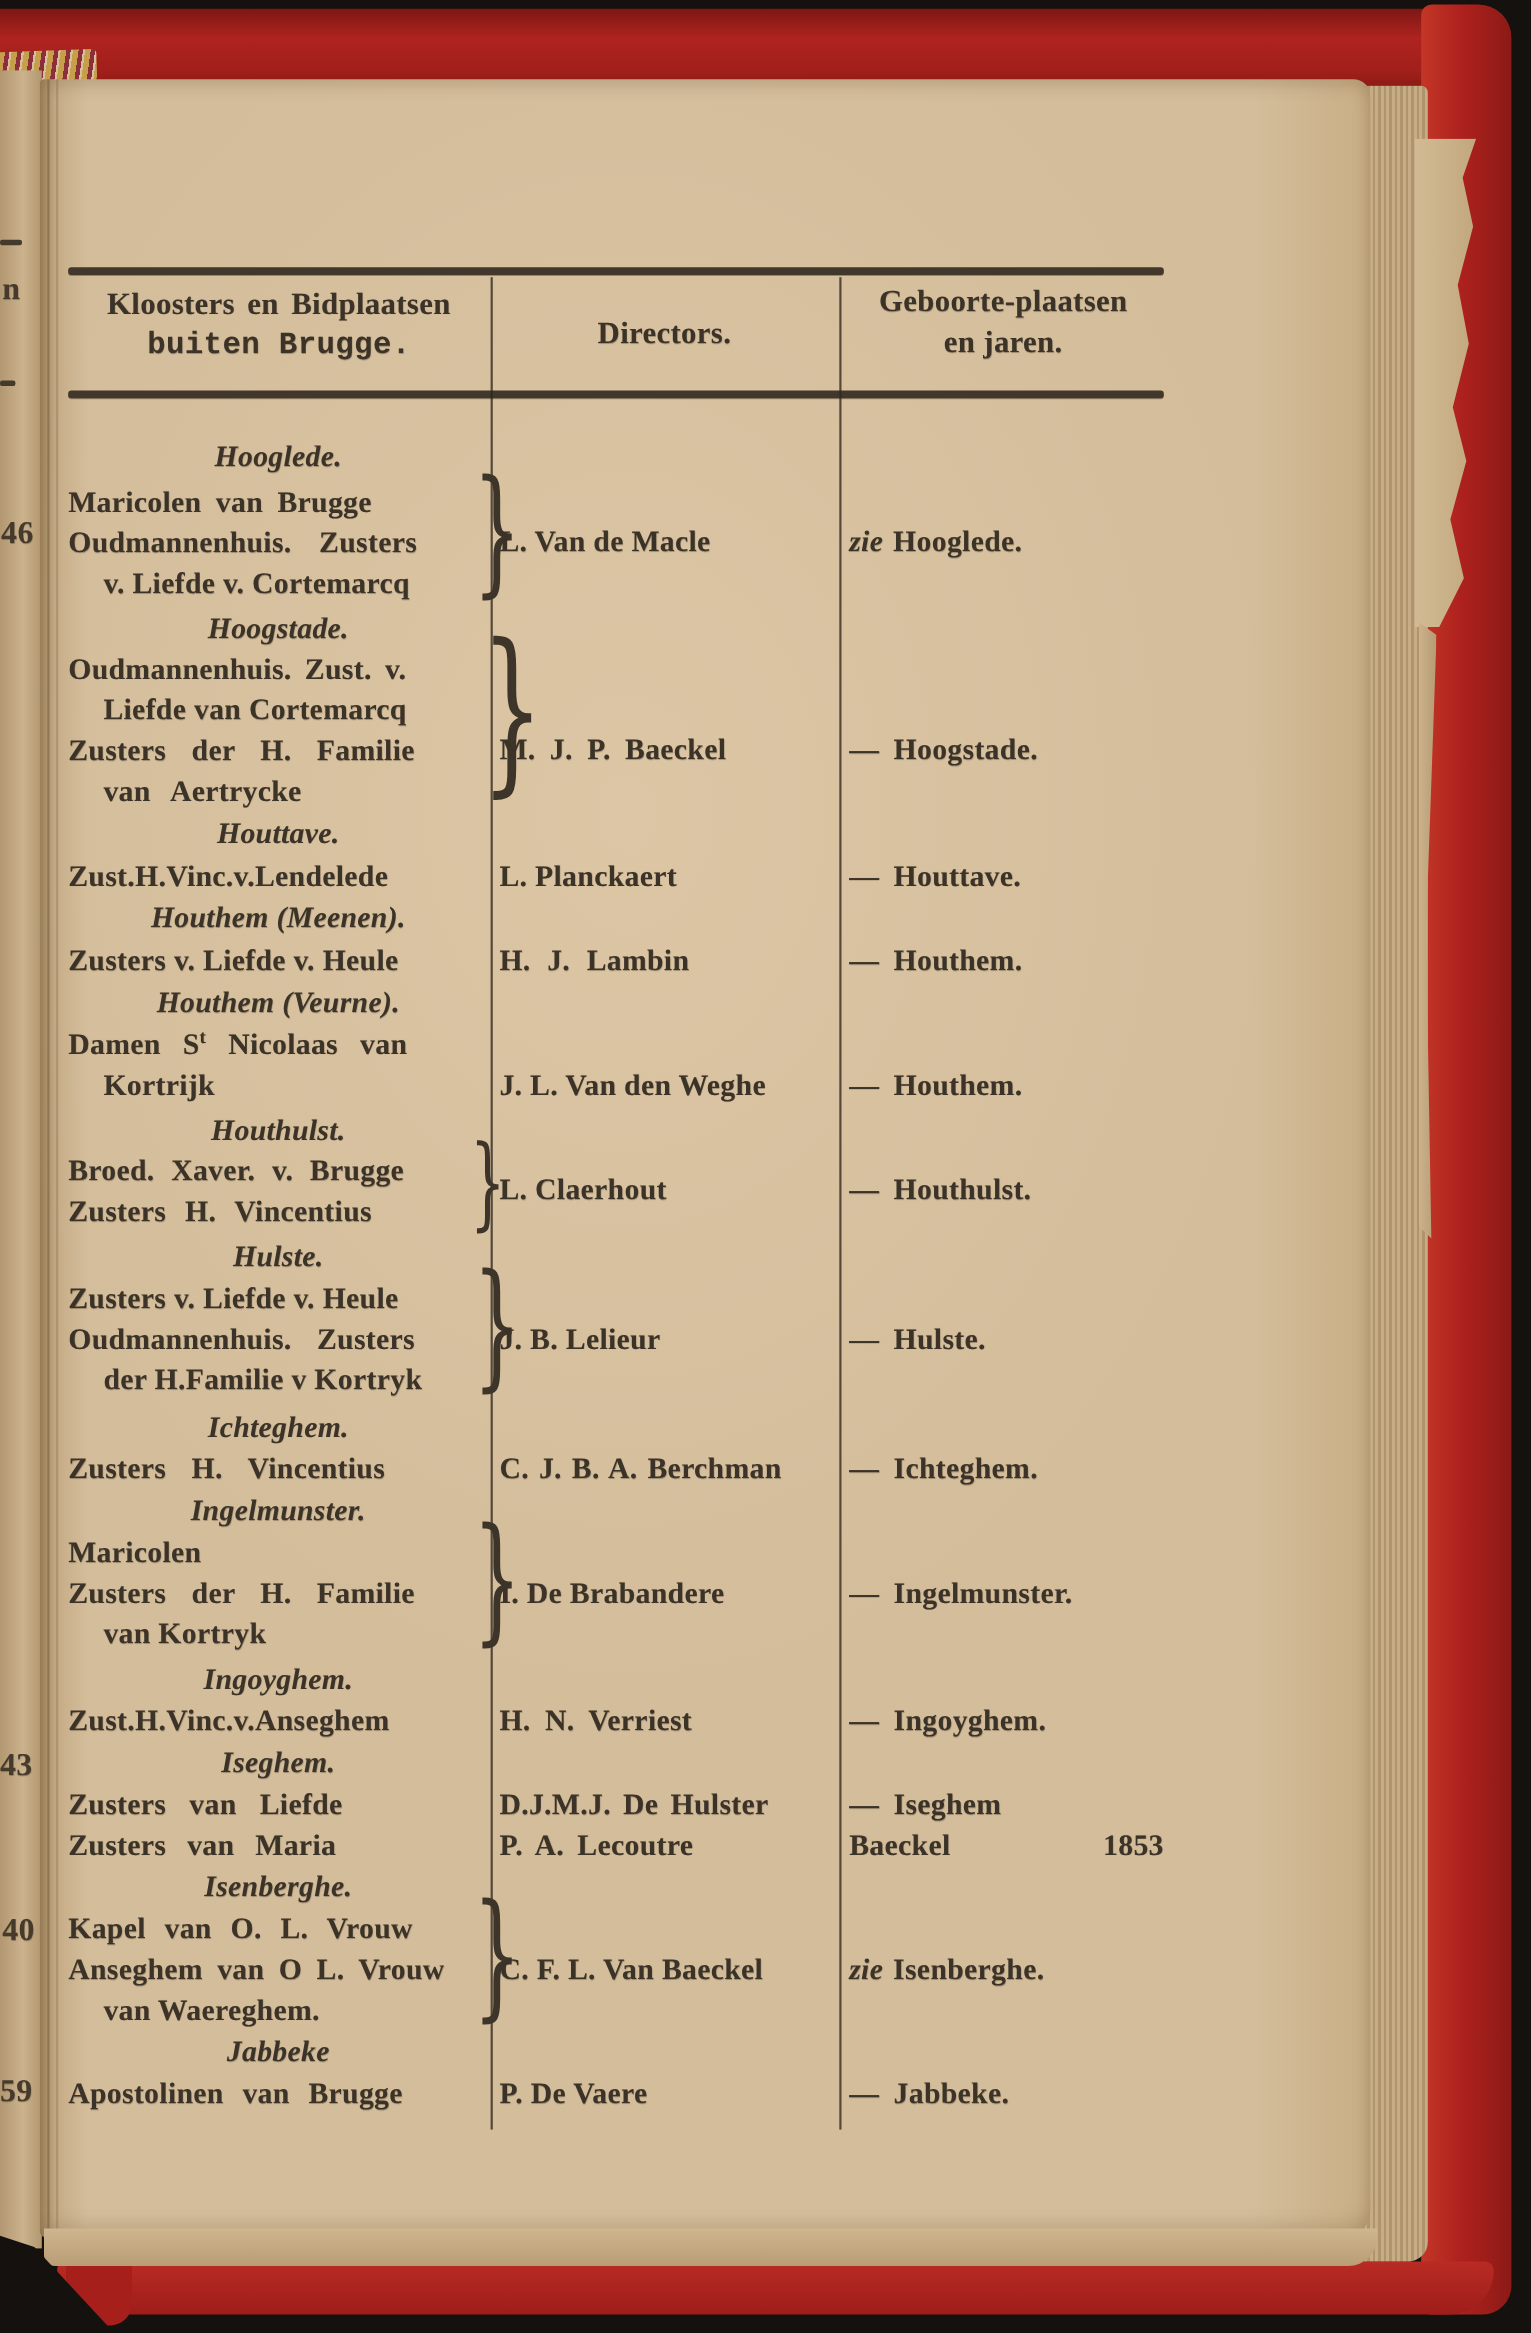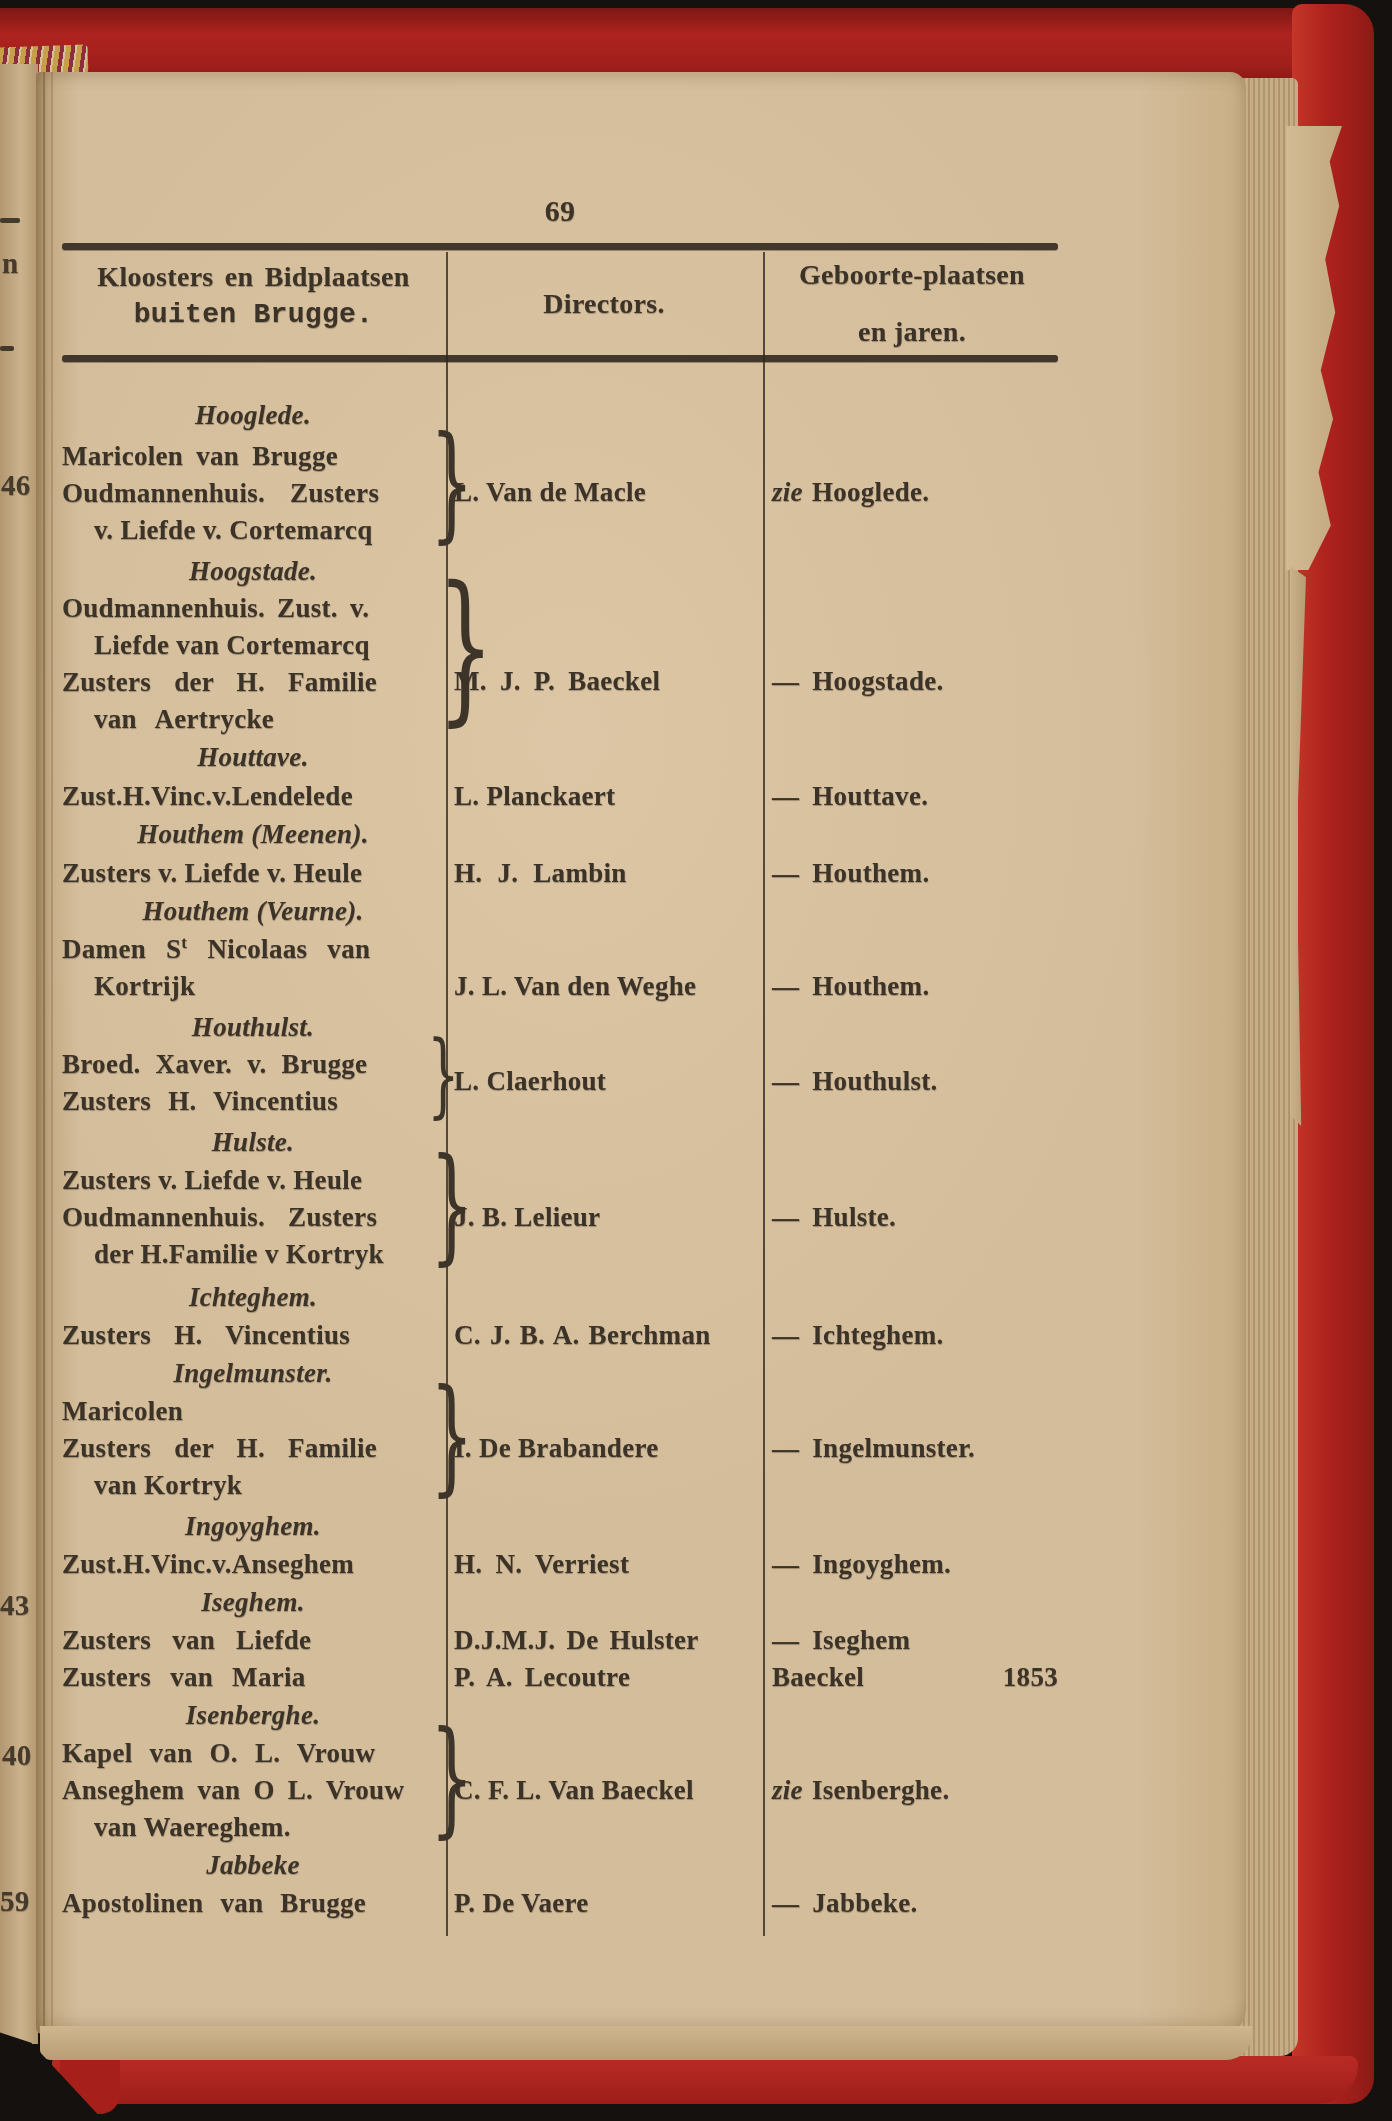--- a/index.html
+++ b/index.html
@@ -58,21 +58,21 @@
      letter-spacing:.3px;text-shadow:.4px .6px .7px rgba(56,45,32,.35);}
   .pgnum{left:62px;top:196px;width:996px;text-align:center;font-size:30px;}
   .rule{position:absolute;left:62px;width:996px;height:7px;background:#41372a;border-radius:3px;
         box-shadow:0 1px 0 rgba(60,48,34,.4);}
   .vline{position:absolute;width:2px;background:rgba(48,39,29,.78);}
   .hc{text-align:center;}
   .h1a{left:62px;top:262px;width:383px;font-size:28px;word-spacing:4px;}
   .h1b{left:62px;top:300px;width:383px;font-size:28px;font-family:Liberation Mono, monospace;}
   .h2{left:447px;top:289px;width:314px;font-size:28px;}
   .h3a{left:764px;top:260px;width:296px;font-size:28px;}
-  .h3b{left:764px;top:297px;width:296px;font-size:28px;margin-top:20px;}
+  .h3b{left:764px;top:297px;width:296px;font-size:28px;}
   .sec{left:62px;width:382px;text-align:center;font-style:italic;}
   .l{left:62px;}
   .ind{left:94px;}
   .dir{left:454px;}
   .birth{left:772px;width:286px;}
   .lead{display:inline-block;margin-right:13px;}
   .lead.it{font-style:italic;margin-right:9px;}
   .yr{position:absolute;right:0;top:0;}
   .brace{position:absolute;font-weight:400;font-family:"DejaVu Serif",serif;line-height:1;
          transform:scaleX(.55);transform-origin:center;color:#3e352a;}
@@ -101,21 +101,20 @@
   <div class="print">
 
     <div class="mdash" style="left:0;top:218px;width:20px"></div>
     <div class="t num" style="top:248px;left:2px">n</div>
     <div class="mdash" style="left:0;top:346px;width:14px"></div>
     <div class="t num" style="top:470px;left:1px">46</div>
     <div class="t num" style="top:1590px;left:0">43</div>
     <div class="t num" style="top:1740px;left:2px">40</div>
     <div class="t num" style="top:1886px;left:0">59</div>
 
-    <div class="t pgnum">69</div>
     <div class="rule" style="top:243px"></div>
     <div class="rule" style="top:355px"></div>
     <div class="vline" style="left:446px;top:252px;height:1684px"></div>
     <div class="vline" style="left:763px;top:252px;height:1684px"></div>
 
     <div class="t hc h1a">Kloosters en Bidplaatsen</div>
     <div class="t hc h1b">buiten Brugge.</div>
     <div class="t hc h2">Directors.</div>
     <div class="t hc h3a">Geboorte-plaatsen</div>
     <div class="t hc h3b">en jaren.</div>

